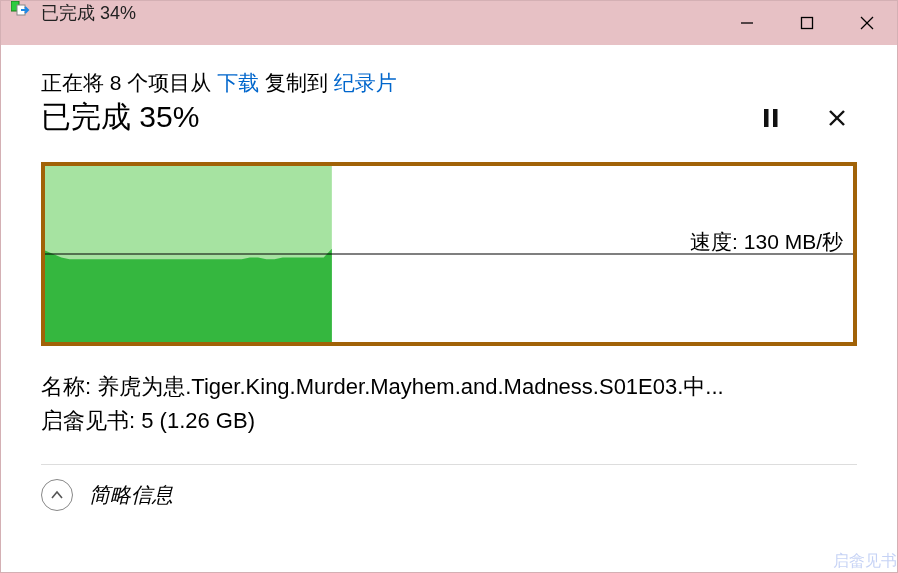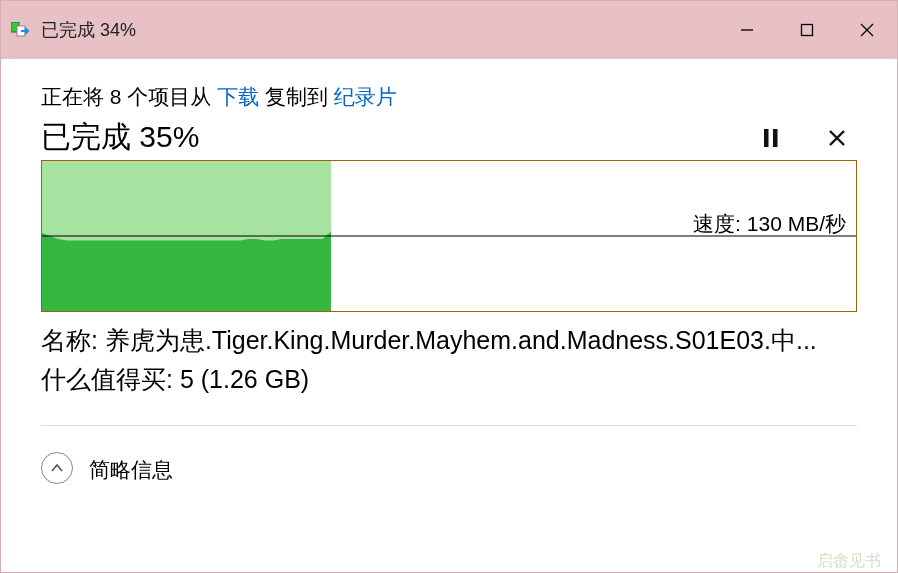--- a/index.html
+++ b/index.html
@@ -12,24 +12,23 @@
   }
   .window {
     width: 898px;
     height: 573px;
     background: #fff;
     border: 1px solid #d4b0b4;
     display: flex;
     flex-direction: column;
   }
   .titlebar {
-    height: 58px;
+    height: 44px;
     background: #e7c1c5;
     display: flex;
-    align-items: center;
     padding-left: 10px;
     color: #222;
     font-size: 18px;
   }
   .title-icon {
     width: 20px; height: 16px;
     margin-right: 10px;
     position: relative;
   }
   .winbtns {
@@ -53,88 +52,89 @@
     position: relative;
   }
   .copy-line {
     font-size: 21px;
     color: #000;
   }
   .copy-line .link { color: #0066cc; }
   .progress-row {
     display: flex;
     align-items: center;
-    margin-top: 6px;
+    margin-top: 0;
   }
   .progress-text {
     font-size: 30px;
     color: #000;
     flex: 1;
   }
   .action-btn {
     width: 40px; height: 40px;
     display: flex;
     align-items: center;
     justify-content: center;
     margin-left: 26px;
     font-size: 22px;
   }
   .graph-wrap {
-    margin-top: 2px;
-    border: 1px solid #a16207;
-    height: 152px;
+    margin-top: 24px;
+    border: 4px solid #a16207;
+    height: 184px;
     position: relative;
     background: #fff;
   }
   .graph-wrap svg {
     position: absolute; left:0; top:0;
     width: 100%; height: 100%;
   }
   .speed-label {
     position: absolute;
     right: 10px;
     top: calc(50% - 26px);
     font-size: 21px;
     color: #000;
   }
   .details {
-    margin-top: 9px;
-    font-size: 25px;
+    margin-top: 24px;
+    font-size: 22px;
     color: #000;
     line-height: 1.55;
   }
   .divider {
     margin-top: 26px;
     height: 1px;
     background: #ddd;
   }
   .more-row {
-    margin-top: 26px;
-    display: flex;
-    align-items: flex-end;
+    margin-top: 14px;
+    display: flex;
+    align-items: center;
     font-size: 21px;
     color: #000;
+    font-style: italic;
   }
   .chevron-circle {
     width: 32px; height: 32px;
     border: 1px solid #888;
     border-radius: 50%;
     display: flex;
     align-items: center;
     justify-content: center;
     margin-right: 16px;
   }
   .watermark {
     position: absolute;
-    right: 16px; bottom: 0;
+    right: 0; bottom: 0;
     opacity: 0.25;
     font-size: 16px;
     display: flex;
     align-items: center;
-    color: #4d7c0f;
+    color: #1d4ed8;
   }
 </style>
 </head>
 <body>
 
 <div class="window">
 
   <div class="titlebar">
     <span class="title-icon">
       <svg viewBox="0 0 20 16">
@@ -194,21 +194,21 @@
         </svg>
       <div class="speed-label">速度: 130 MB/秒</div>
     </div>
 
     <div class="details">
       <div>
         <span>名称:</span>
         <span>养虎为患.Tiger.King.Murder.Mayhem.and.Madness.S01E03.中...</span>
       </div>
       <div>
-        <span>什么值得买:</span>
+        <span>启畲见书:</span>
         <span>5 (1.26 GB)</span>
       </div>
     </div>
 
     <div class="divider"></div>
 
     <div class="more-row">
       <span class="chevron-circle">
         <svg width="14" height="14">
             <polyline points="2,10 7,4 12,10" fill="none" stroke="#555" stroke-width="1.6"></polyline>

